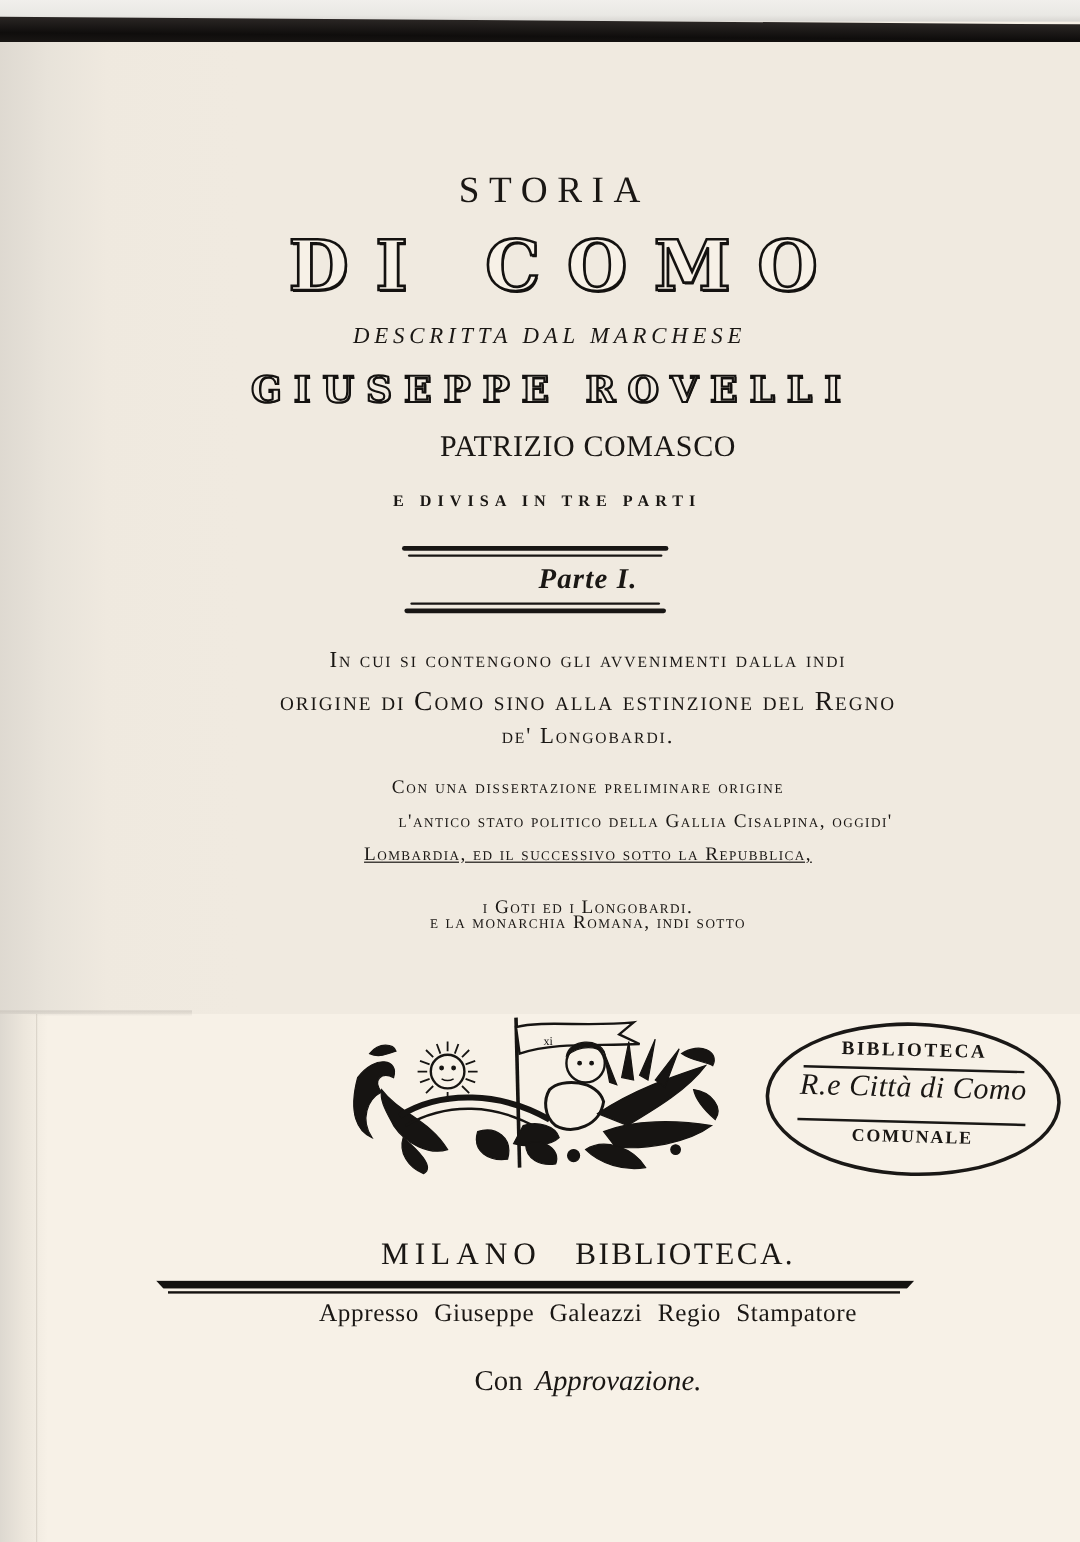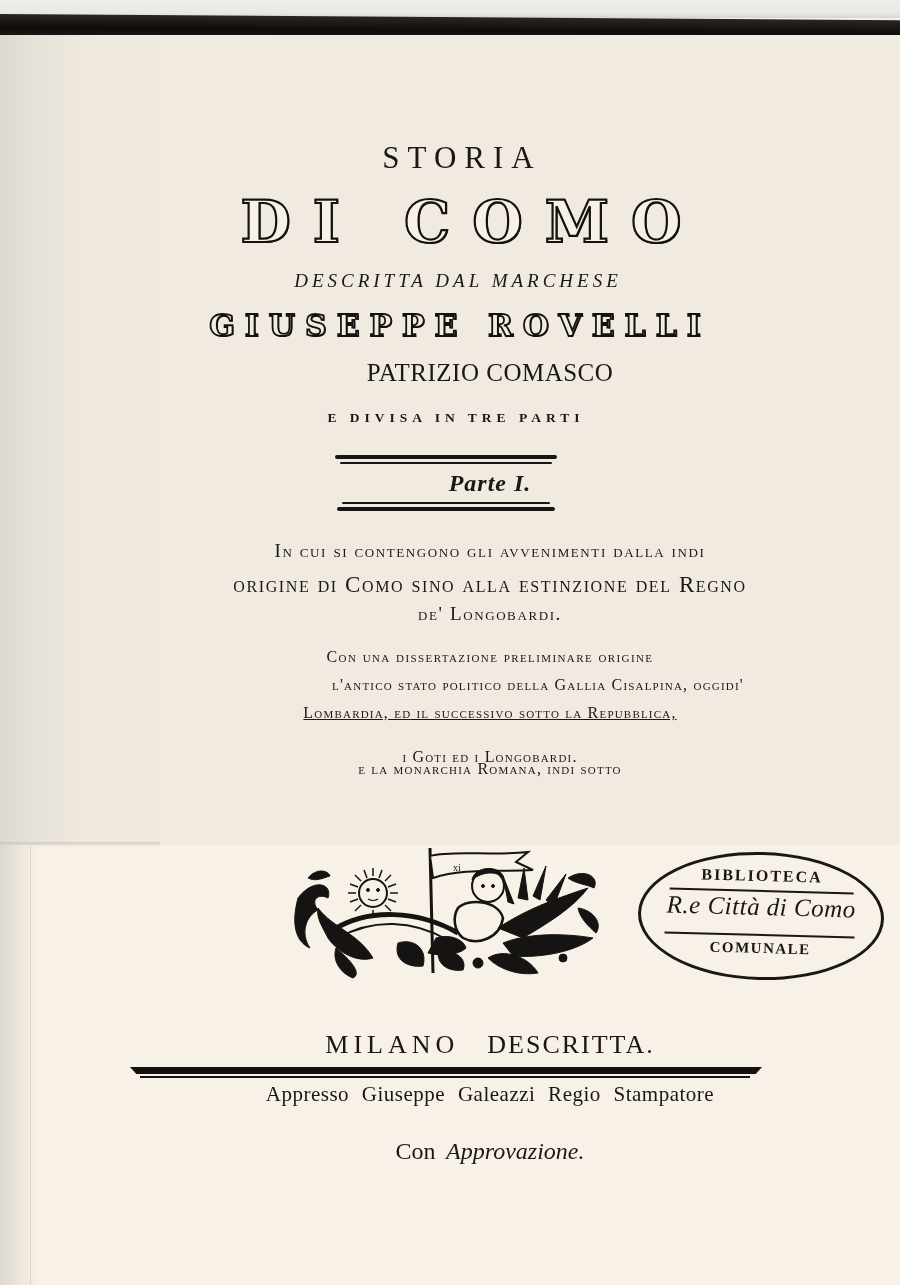--- a/index.html
+++ b/index.html
@@ -211,21 +211,21 @@
 
 <div class="stamp">
   <div class="stamp-top">BIBLIOTECA</div>
   <div class="stamp-line1"></div>
   <div class="stamp-mid">R.e Città di Como</div>
   <div class="stamp-line2"></div>
   <div class="stamp-bottom">COMUNALE</div>
 </div>
 
 <div class="line milano">
-  <span class="city">MILANO</span><span>DESCRITTA.</span>
+  <span class="city">MILANO</span><span>BIBLIOTECA.</span>
 </div>
 <div class="bar1"></div>
 <div class="bar2"></div>
 <div class="line appresso">Appresso Giuseppe Galeazzi Regio Stampatore</div>
 <div class="line approv">
   <span class="up">Con</span>
   <span>Approvazione.</span>
 </div>
 
 </body></html>

